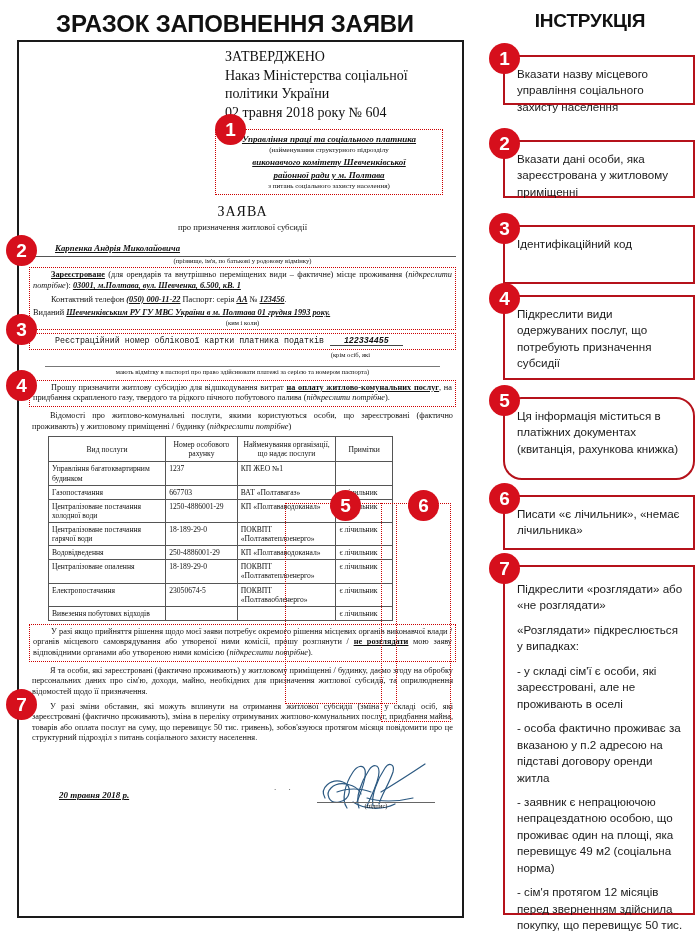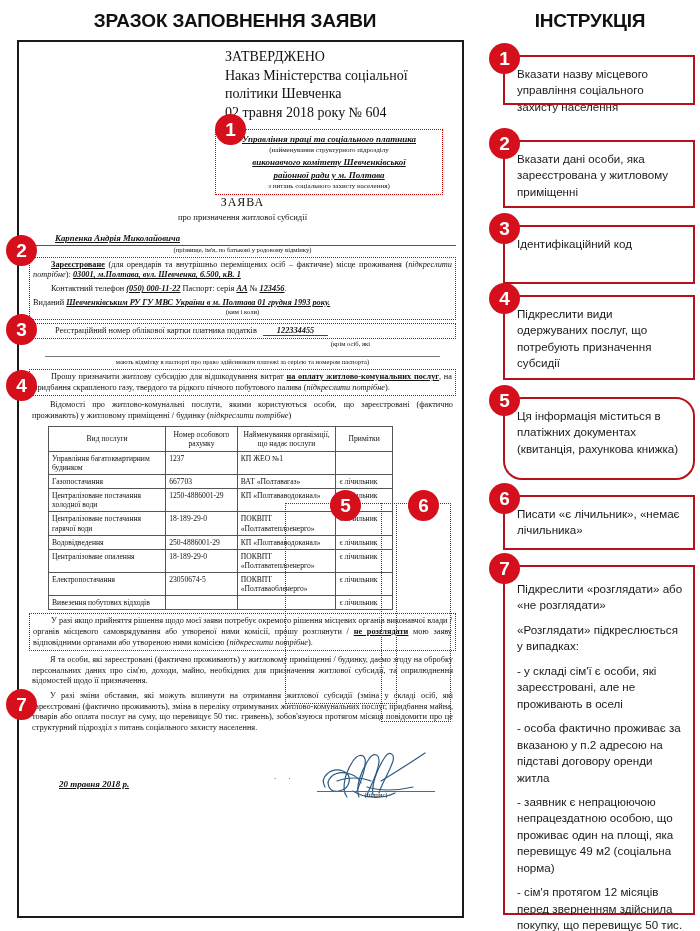--- a/index.html
+++ b/index.html
@@ -13,21 +13,21 @@
     position: relative;
     font-family: "Liberation Sans", sans-serif;
     overflow: hidden;
   }
 
   
   .hdr-left {
     position: absolute;
     left: 0; top: 10px; width: 470px;
     text-align: center;
-    font-size: 19px;
+    font-size: 24px;
     font-weight: bold;
     letter-spacing: -0.2px;
     color: #111111;
   }
   .hdr-right {
     position: absolute;
     left: 480px; top: 10px; width: 220px;
     text-align: center;
     font-size: 19px;
     font-weight: bold;
@@ -78,21 +78,22 @@
     font-size: 9px;
     line-height: 1.45;
   }
   .org-line-s {
     font-size: 7px;
     line-height: 1.35;
   }
 
   .zayava {
     text-align: center;
-    font-size: 12px;
+    margin-top: 8px;
+    font-size: 14px;
     letter-spacing: 1px;
   }
   .zayava-sub {
     text-align: center;
     font-size: 8.6px;
     margin-top: 1px;
   }
 
   .applicant {
     margin-top: 10px;
@@ -132,21 +133,21 @@
     font-weight: bold;
     font-style: italic;
     text-decoration: underline;
   }
   .bu { font-weight: bold; text-decoration: underline; }
   .it { font-style: italic; }
 
   .sect3 { margin-top: 3px; padding: 2px 3px; }
   .sect4 { margin-top: 3px; padding: 2px 3px; }
 
-  .taxrow { padding-left: 22px; }
+  .taxrow { padding-left: 22px; font-family: Liberation Mono, monospace; }
   .taxval {
     font-style: italic;
     font-weight: bold;
     border-bottom: 0.8px solid #444;
     padding: 0 14px;
     margin-left: 6px;
   }
   .right-cap {
     text-align: right;
     font-size: 6.6px;
@@ -301,21 +302,21 @@
 
 <div class="hdr-left">ЗРАЗОК ЗАПОВНЕННЯ ЗАЯВИ</div>
 <div class="hdr-right">ІНСТРУКЦІЯ</div>
 
 <div class="sheet">
   <div class="sheet-inner">
 
     <div class="approve-block">
       <div>ЗАТВЕРДЖЕНО</div>
       <div>Наказ Міністерства соціальної</div>
-      <div>політики Шевченка</div>
+      <div>політики України</div>
       <div>02 травня 2018 року № 604</div>
     </div>
 
     <div class="org-box">
       <div class="org-line-b">Управління праці та соціального платника</div>
       <div class="org-line-s">(найменування структурного підрозділу</div>
       <div class="org-line-b">виконавчого комітету Шевченківської</div>
       <div class="org-line-b">районної ради у м. Полтава</div>
       <div class="org-line-s">з питань соціального захисту населення)</div>
     </div>
@@ -323,21 +324,21 @@
     <div class="zayava">ЗАЯВА</div>
     <div class="zayava-sub">про призначення житлової субсидії</div>
 
     <div class="applicant">
       <span class="nm">Карпенка Андрія Миколайовича</span>
     </div>
     <div class="rule-full"></div>
     <div class="capt">(прізвище, ім'я, по батькові у родовому відмінку)</div>
 
     <div class="dbox sect2 just">
-      <p class="ind"><span class="bu">Зареєстроване</span><span> (для орендарів та внутрішньо переміщених осіб – фактичне) місце проживання (</span><span class="it">підкреслити потрібне</span><span>): </span><span class="bi">03001, м.Полтава, вул. Шевченка, б.500, кВ. 1</span></p>
+      <p class="ind"><span class="bu">Зареєстроване</span><span> (для орендарів та внутрішньо переміщених види – фактичне) місце проживання (</span><span class="it">підкреслити потрібне</span><span>): </span><span class="bi">03001, м.Полтава, вул. Шевченка, б.500, кВ. 1</span></p>
       <p class="ind" style="margin-top:3px"><span>Контактний телефон </span><span class="bi">(050) 000-11-22</span><span> Паспорт: серія </span><span class="bi">АА</span><span> № </span><span class="bi">123456</span><span>.</span></p>
       <p style="margin-top:3px"><span>Виданий </span><span class="bi">Шевченківським РУ ГУ МВС України в м. Полтава 01 грудня 1993 року.</span></p>
       <div class="capt">(ким і коли)</div>
     </div>
 
     <div class="dbox sect3">
       <div class="taxrow"><span>Реєстраційний номер облікової картки платника податків</span><span class="taxval">122334455</span></div>
     </div>
     <div class="right-cap">(крім осіб, які</div>
     <div class="thin-rule"></div>
@@ -458,21 +459,21 @@
 <div class="circ" style="left:330px; top:490px;">5</div>
 <div class="circ" style="left:408px; top:490px;">6</div>
 <div class="circ" style="left:6px; top:689px;">7</div>
 
 <div class="icirc" style="top:43px;">1</div>
 <div class="ibox" style="top:55px; height:50px;">
   <p>Вказати назву місцевого управління соціального захисту населення</p>
 </div>
 
 <div class="icirc" style="top:128px;">2</div>
-<div class="ibox" style="top:140px; height:68px;">
+<div class="ibox" style="top:140px; height:58px;">
   <p>Вказати дані особи, яка зареєстрована у житловому приміщенні</p>
 </div>
 
 <div class="icirc" style="top:213px;">3</div>
 <div class="ibox" style="top:225px; height:59px;">
   <p>Ідентифікаційний код</p>
 </div>
 
 <div class="icirc" style="top:283px;">4</div>
 <div class="ibox" style="top:295px; height:85px;">

